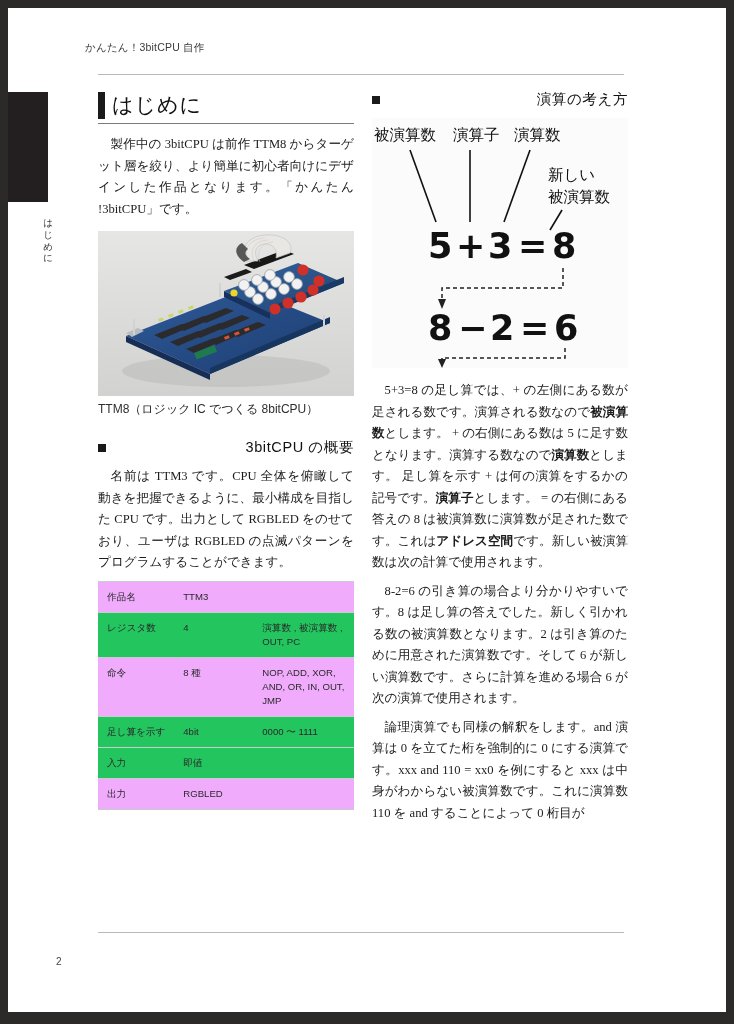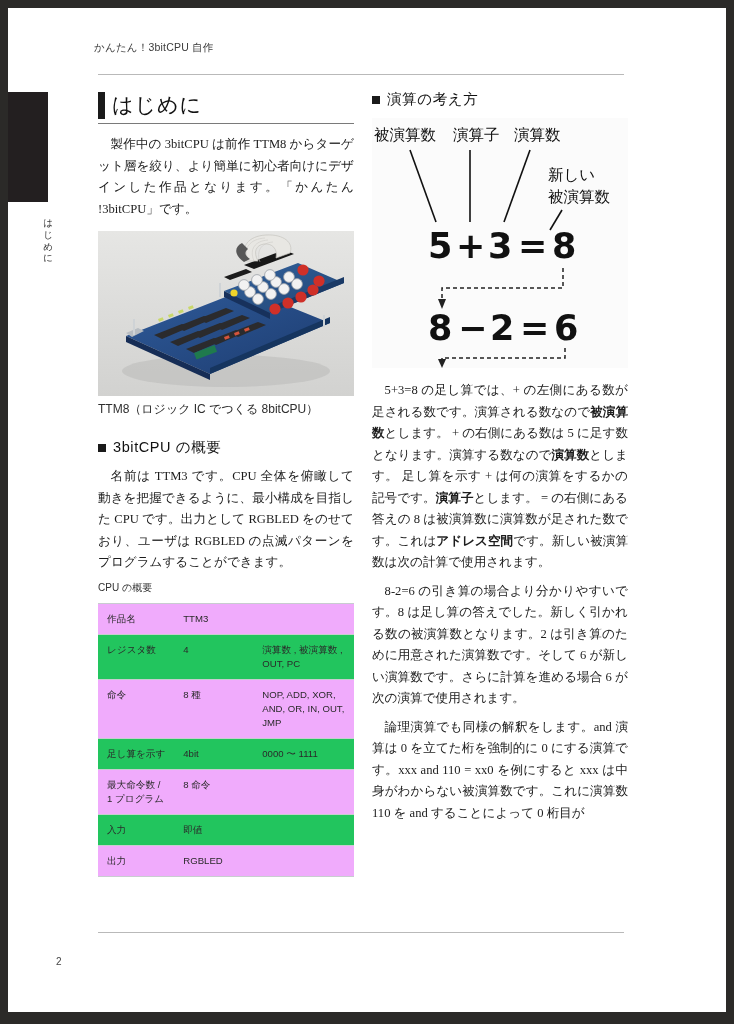--- a/index.html
+++ b/index.html
@@ -43,21 +43,21 @@
     line-height: 12px;
     color: #333;
     writing-mode: vertical-rl;
     text-orientation: upright;
     letter-spacing: 1px;
   }
 
   
   #running-header {
     position: absolute;
-    left: 94px; top: 41px;
+    left: 85px; top: 41px;
     font-size: 10.5px;
     color: #3b3b3b;
     letter-spacing: .2px;
   }
   #header-rule {
     position: absolute;
     left: 98px; top: 74px;
     width: 526px; height: 1px;
     background: #b9b9b9;
   }
@@ -108,20 +108,21 @@
     margin: 3px 0 10px 0;
   }
   .h2 {
     font-size: 14.5px;
     color: #111;
     letter-spacing: .6px;
     margin: 0 0 9px 0;
     display: flex;
     align-items: baseline;
     gap: 7px;
+    justify-content: space-between;
   }
   .h2-marker {
     width: 8px; height: 8px;
     background: #1a1a1a;
     display: inline-block;
     flex: 0 0 auto;
   }
 
   
   .para {
@@ -307,21 +308,20 @@
 
     <div class="caption">TTM8（ロジック IC でつくる 8bitCPU）</div>
 
     <div class="h2">
       <span class="h2-marker"></span>
       <span>3bitCPU の概要</span>
     </div>
 
     <p class="para">名前は TTM3 です。CPU 全体を俯瞰して動きを把握できるように、最小構成を目指した CPU です。出力として RGBLED をのせており、ユーザは RGBLED の点滅パターンをプログラムすることができます。</p>
 
-    <div class="table-caption">CPU の概要</div>
 
     <table class="spec">
       <tbody id="spec-table-body">
           <tr class="shaded">
             <td class="c1">作品名</td>
             <td class="c2">TTM3</td>
             <td class="c3"></td>
           </tr>
           <tr class="plain">
             <td class="c1">レジスタ数</td>
@@ -331,25 +331,20 @@
           <tr class="shaded">
             <td class="c1">命令</td>
             <td class="c2">8 種</td>
             <td class="c3">NOP, ADD, XOR, AND, OR, IN, OUT, JMP</td>
           </tr>
           <tr class="plain">
             <td class="c1">足し算を示す</td>
             <td class="c2">4bit</td>
             <td class="c3">0000 〜 1111</td>
           </tr>
-          <tr class="shaded">
-            <td class="c1">最大命令数 / 1 プログラム</td>
-            <td class="c2">8 命令</td>
-            <td class="c3"></td>
-          </tr>
           <tr class="plain">
             <td class="c1">入力</td>
             <td class="c2">即値</td>
             <td class="c3"></td>
           </tr>
           <tr class="shaded">
             <td class="c1">出力</td>
             <td class="c2">RGBLED</td>
             <td class="c3"></td>
           </tr>

